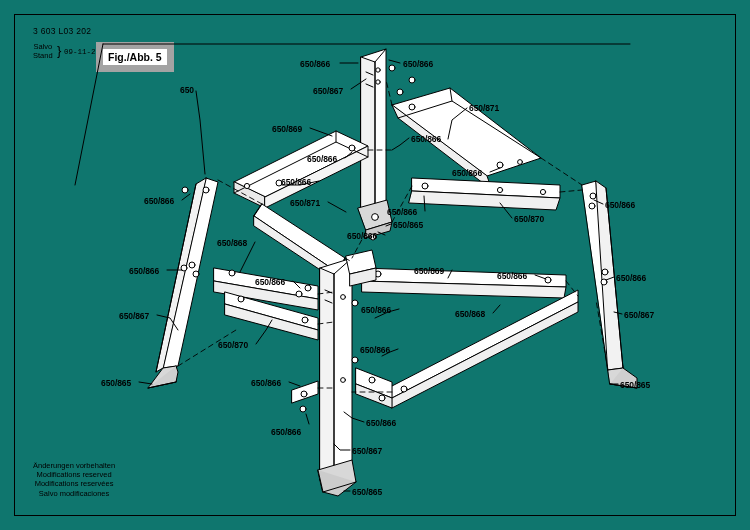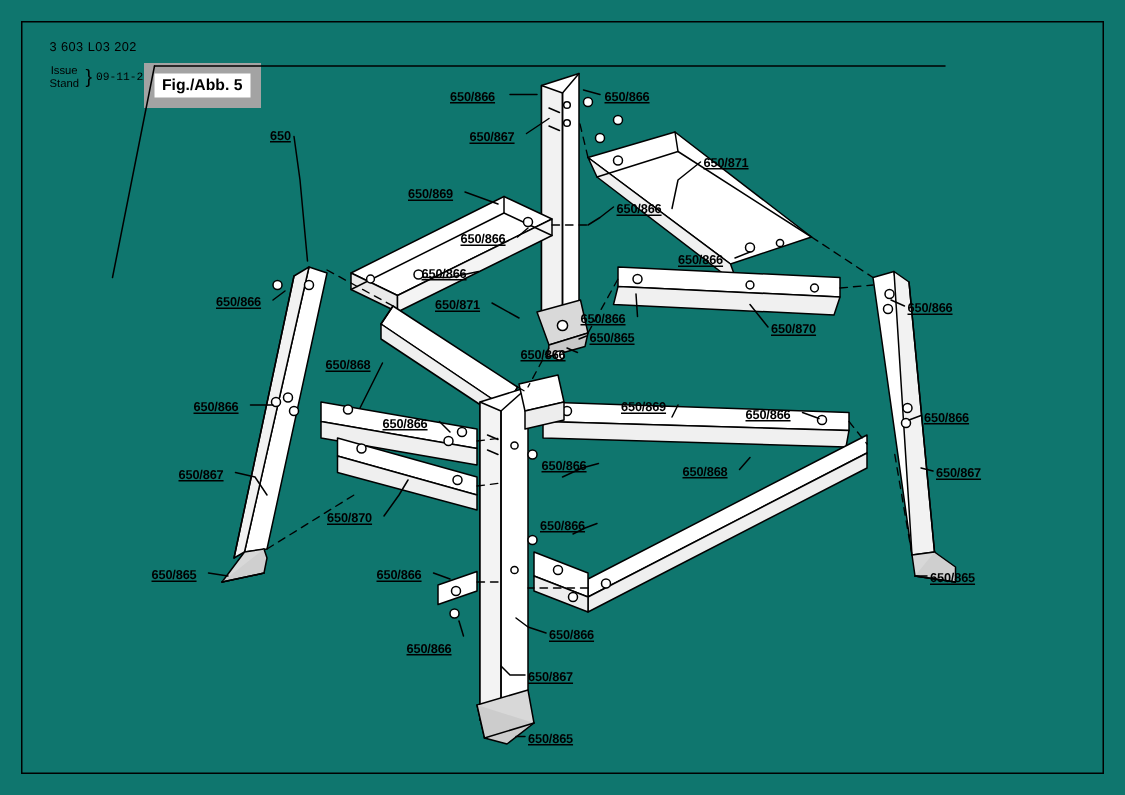--- a/index.html
+++ b/index.html
@@ -76,46 +76,51 @@
     line-height: 9.2px;
     color: #000;
   }
   .lbl {
     position: absolute;
     font-size: 8.5px;
     font-weight: bold;
     color: #000;
     white-space: nowrap;
     letter-spacing: -0.1px;
-    text-decoration: underline;
   }
   #svg-layer {
     position: absolute;
     left: 0;
     top: 0;
     width: 750px;
     height: 530px;
   }
 </style>
 </head>
 <body>
 
 <div id="page">
 
   <div id="frame"></div>
 
   <div class="hdr" id="hdr-partno">3 603 L03 202</div>
   <div class="hdr" id="hdr-stand">
-    <span>Issue</span><br>
+    <span>Salvo</span><br>
     <span>Stand</span>
   </div>
   <div class="hdr" id="hdr-brace">}</div>
   <div class="hdr" id="hdr-issuedate">09-11-26</div>
   <div id="fig-box">Fig./Abb. 5</div>
 
+  <div id="footer">
+    <span>Änderungen vorbehalten</span><br>
+    <span>Modifications reserved</span><br>
+    <span>Modifications reservées</span><br>
+    <span>Salvo modificaciones</span>
+  </div>
 
   <svg id="svg-layer" viewBox="0 0 750 530">
     <g fill="none" stroke="#000" stroke-width="1" stroke-linecap="round" stroke-linejoin="round">
 
       <path d="M75,185 L103,44" stroke-width="1"></path>
       <path d="M103,44 L630,44" stroke-width="1"></path>
 
       <path d="M361,57 L386,49 L386,205 L361,214 Z" fill="#ffffff"></path>
       <path d="M361,57 L375,62 L375,221 L361,214 Z" fill="#f2f2f2"></path>
       <path d="M375,62 L386,49"></path>

